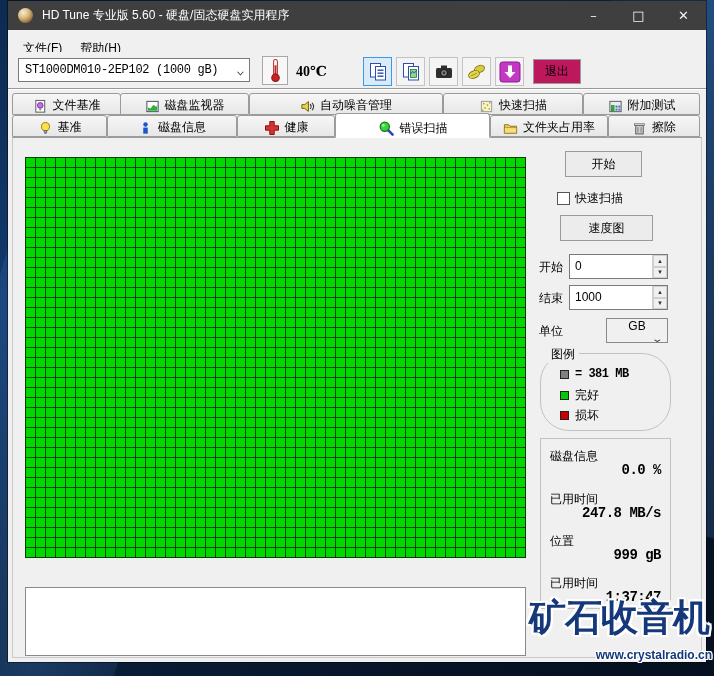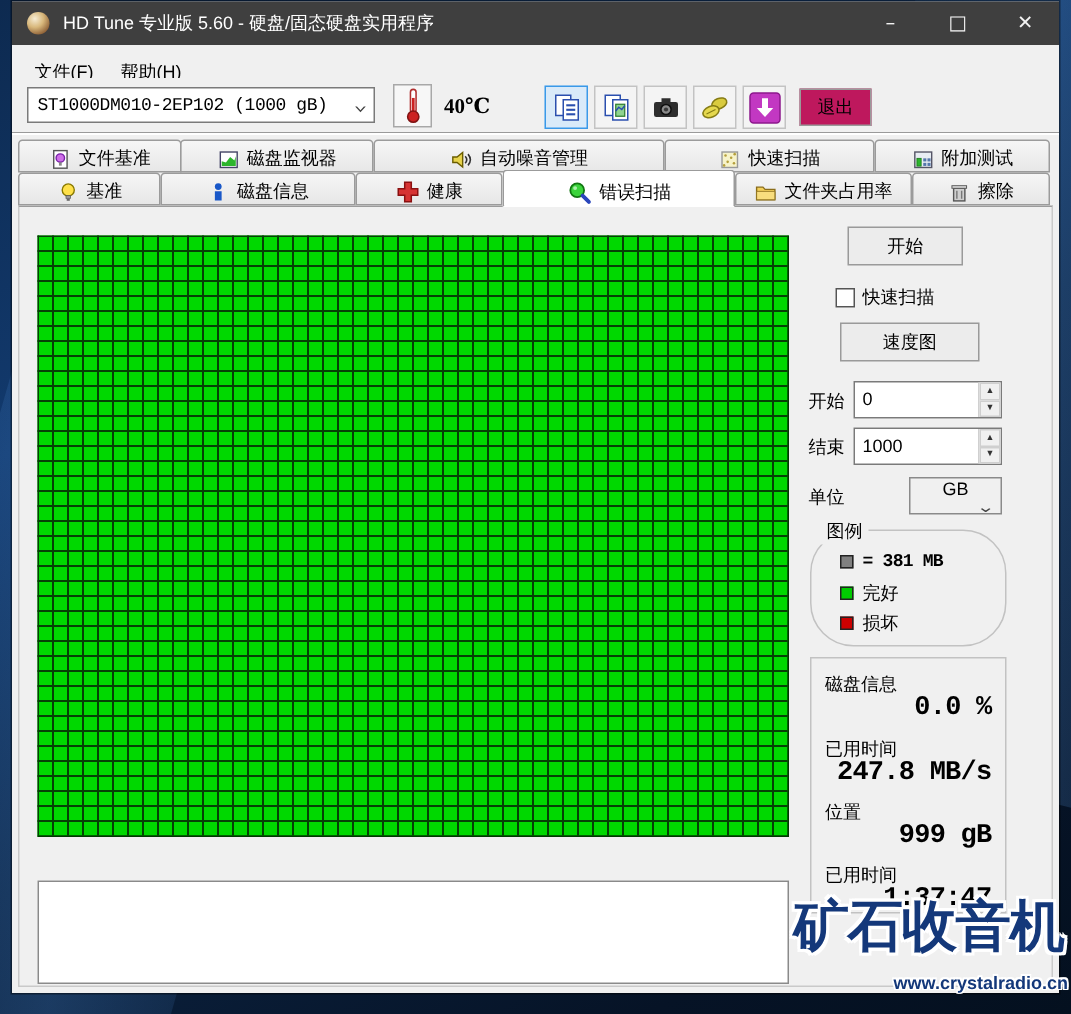--- a/index.html
+++ b/index.html
@@ -73,21 +73,21 @@
 
   .groupbox{position:absolute;left:532px;width:131px;border:1px solid #c2c2c2;background:#f0f0f0;z-index:2;}
   .groupbox .gb-title{position:absolute;left:6px;top:-8px;background:#f0f0f0;padding:0 4px;}
   .legend-box{top:352px;height:78px;border-radius:29px;}
   .legend-row{position:absolute;left:19px;display:flex;align-items:center;gap:6px;}
   .legend-sq{width:9px;height:9px;border:1px solid #222;}
   .mono-b{font-family:"Liberation Mono","DejaVu Sans Mono",monospace;font-weight:bold;font-size:12px;letter-spacing:-.5px;}
 
   .stats-box{top:437px;height:171px;}
   .stat-label{position:absolute;left:9px;}
-  .stat-value{position:absolute;right:9px;font-family:"Liberation Mono","DejaVu Sans Mono",monospace;font-weight:bold;font-size:18px;letter-spacing:-.5px;}
+  .stat-value{position:absolute;right:9px;font-family:"Liberation Mono","DejaVu Sans Mono",monospace;font-weight:bold;font-size:14px;letter-spacing:-.5px;}
 
   .listbox{position:absolute;left:17px;top:586px;width:501px;height:69px;background:#fff;border:1px solid #8a8a8a;z-index:2;}
 
   
   .wm1{position:absolute;right:5px;top:593px;font-size:37px;font-weight:bold;color:#14387a;letter-spacing:-1px;z-index:9;
     text-shadow:-2px -2px 0 #fff,2px -2px 0 #fff,-2px 2px 0 #fff,2px 2px 0 #fff,0 -2px 0 #fff,0 2px 0 #fff,-2px 0 0 #fff,2px 0 0 #fff;}
   .wm2{position:absolute;right:2px;top:648px;font-size:12px;font-weight:bold;color:#14387a;z-index:9;
     text-shadow:-1px -1px 0 #fff,1px -1px 0 #fff,-1px 1px 0 #fff,1px 1px 0 #fff,0 -1px 0 #fff,0 1px 0 #fff,-1px 0 0 #fff,1px 0 0 #fff;}
 
   svg{display:block;}

